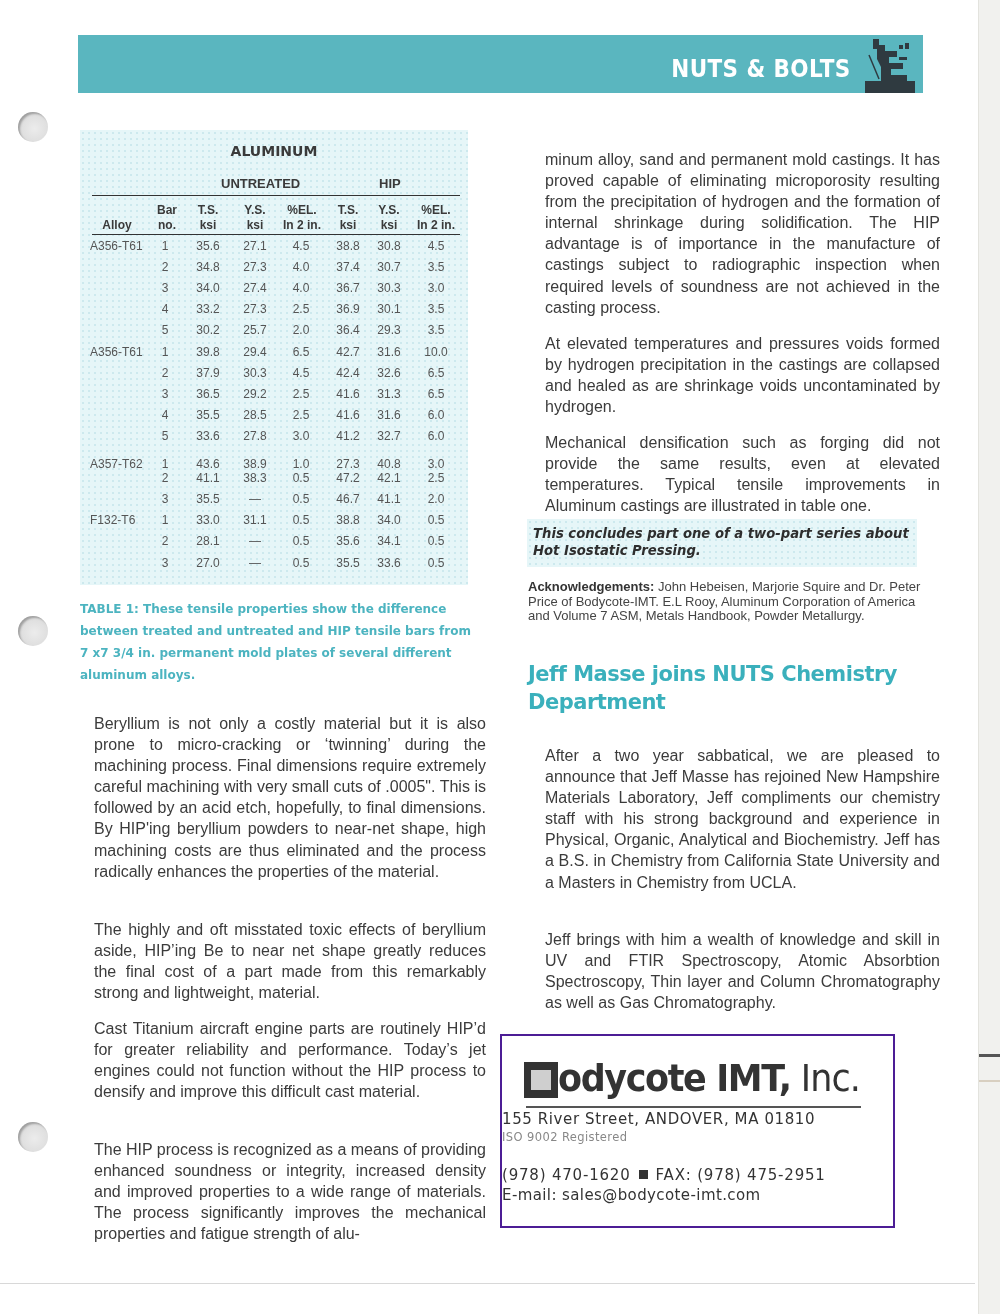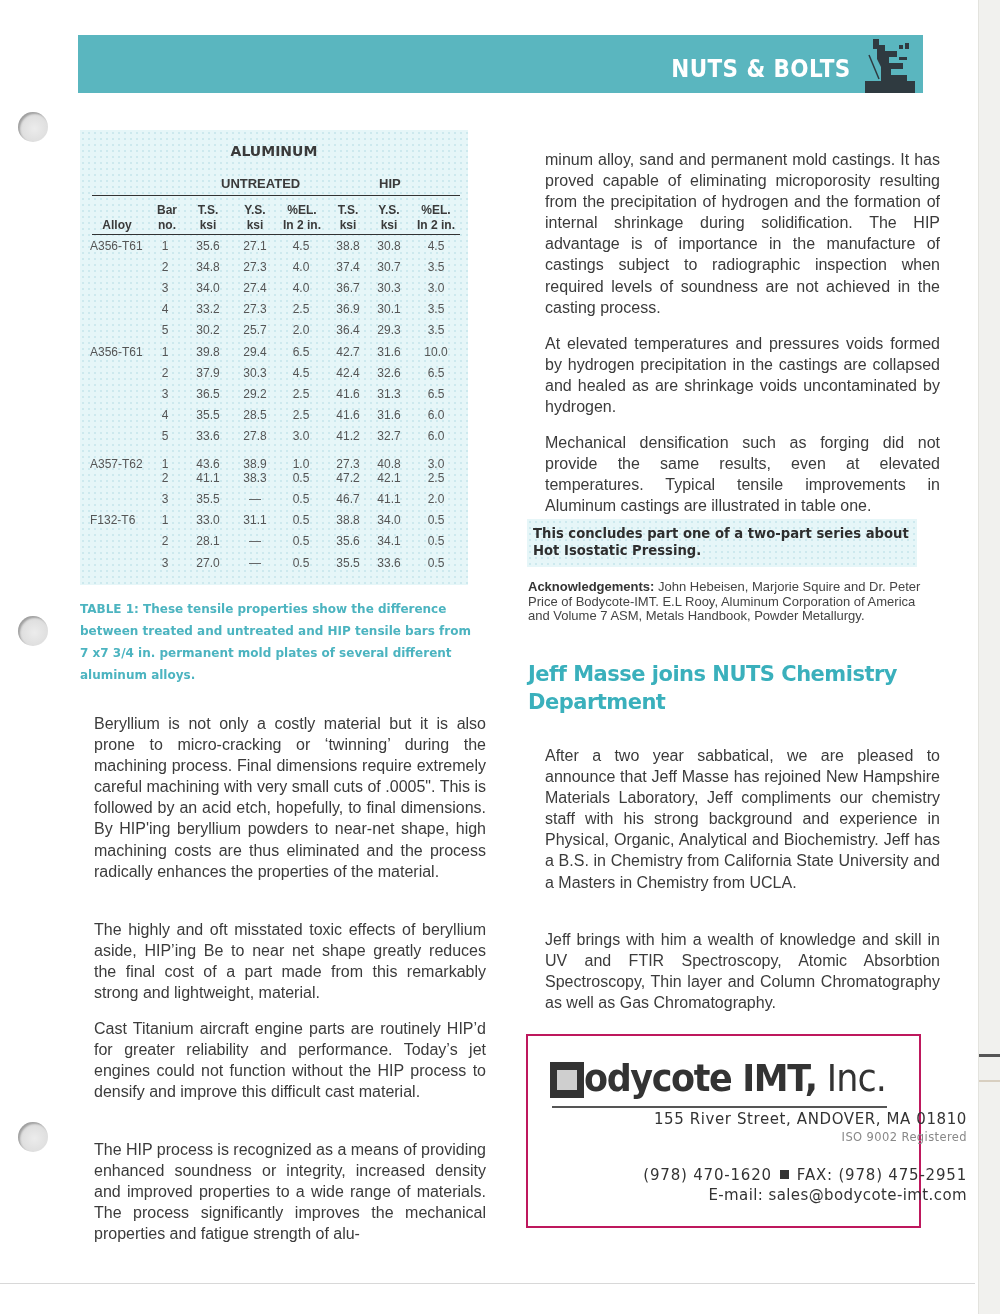--- a/index.html
+++ b/index.html
@@ -79,51 +79,51 @@
   .rcol { left: 529px; width: 395px; }
 
   .concl-box {
     position: absolute; left: 527px; top: 519px; width: 390px; height: 48px;
     background-color: #e6f6f8;
     background-image: radial-gradient(#cde9ee 1px, transparent 1.2px);
     background-size: 6px 6px;
   }
   .concl-text {
     position: absolute; left: 6px; top: 6px; width: 380px;
-    font-family: "DejaVu Sans", sans-serif; font-weight: bold; font-size: 13.2px; line-height: 17px; color: #2e2e2e;
+    font-family: "DejaVu Sans", sans-serif; font-weight: bold; font-size: 13.2px; line-height: 17px; color: #2e2e2e; font-style: italic;
   }
   .ack {
     position: absolute; left: 528px; top: 580px; width: 400px;
     font-size: 13px; line-height: 14.5px; color: #444;
   }
   .ack b { color: #333; }
   .headline {
     position: absolute; left: 528px; top: 660px; width: 400px;
     font-family: "DejaVu Sans", sans-serif; font-weight: bold; font-size: 21px; line-height: 28px;
     color: #3ab0bc; letter-spacing: -0.5px;
   }
   .ad-box {
-    position: absolute; left: 526px; top: 1034px; width: 391px; height: 190px;
-    border: 2px solid #be185d; background: #fff;
+    position: absolute; left: 500px; top: 1034px; width: 391px; height: 190px;
+    border: 2px solid #4c1d95; background: #fff;
   }
   .ad-logo { position: absolute; left: 22px; top: 22px; height: 44px; width: 350px; }
   .logo-square {
     position: absolute; left: 0; top: 4px; width: 34px; height: 36px; background: #333;
   }
   .logo-square::after {
     content: ""; position: absolute; left: 7px; top: 8px; width: 20px; height: 20px; background: #cfcfcf;
   }
   .logo-name {
     position: absolute; left: 34px; top: -2px;
     font-family: "DejaVu Sans", sans-serif; font-weight: bold; font-size: 38px; color: #333;
     letter-spacing: -1.5px; white-space: nowrap; transform: scaleX(0.92); transform-origin: left center;
   }
   .logo-name .inc { font-weight: normal; letter-spacing: -1px; }
   .ad-rule { position: absolute; left: 24px; top: 70px; width: 335px; height: 2px; background: #555; }
-  .ad-line { position: absolute; left: 0; width: 391px; text-align: right; font-family: "DejaVu Sans", sans-serif; color: #333; padding-left: 48px; }
+  .ad-line { position: absolute; left: 0; width: 391px; text-align: left; font-family: "DejaVu Sans", sans-serif; color: #333; }
   .ad-addr { top: 74px; font-size: 15px; letter-spacing: 0.6px; }
   .ad-iso { top: 94px; font-size: 11.5px; color: #888; letter-spacing: 0.4px; }
   .ad-phone { top: 130px; font-size: 15px; letter-spacing: 0.8px; }
   .ad-phone .sq { display: inline-block; width: 9px; height: 9px; background: #333; margin: 0 8px; vertical-align: 1px; }
   .ad-email { top: 150px; font-size: 15px; letter-spacing: 0.4px; }
 </style>
 </head>
 <body>
 
 <div class="right-edge">

